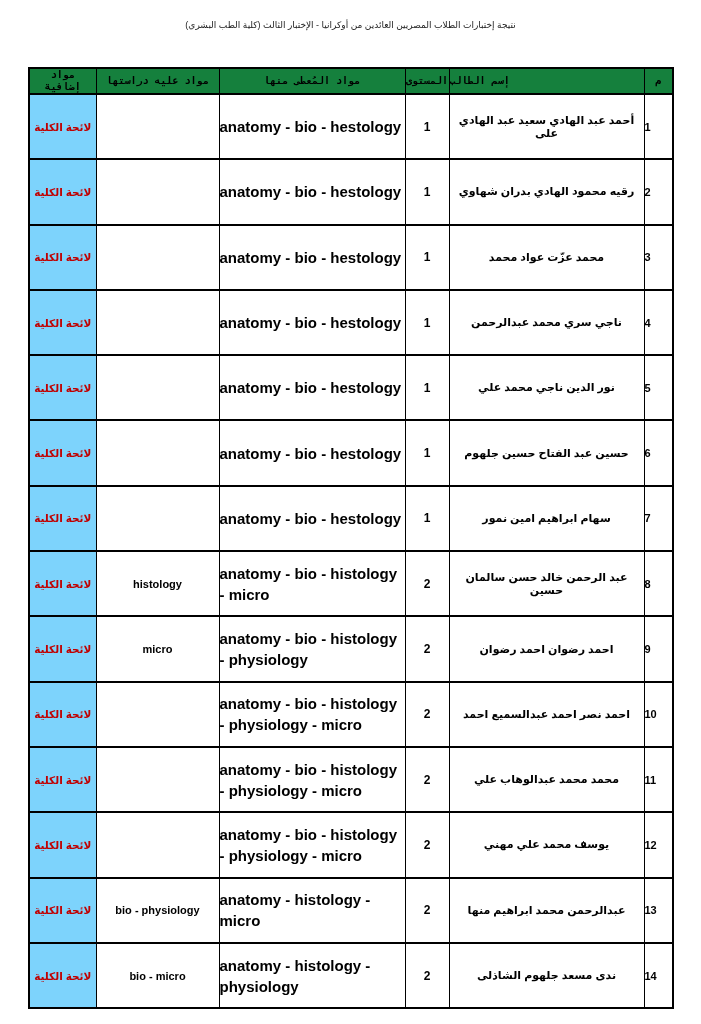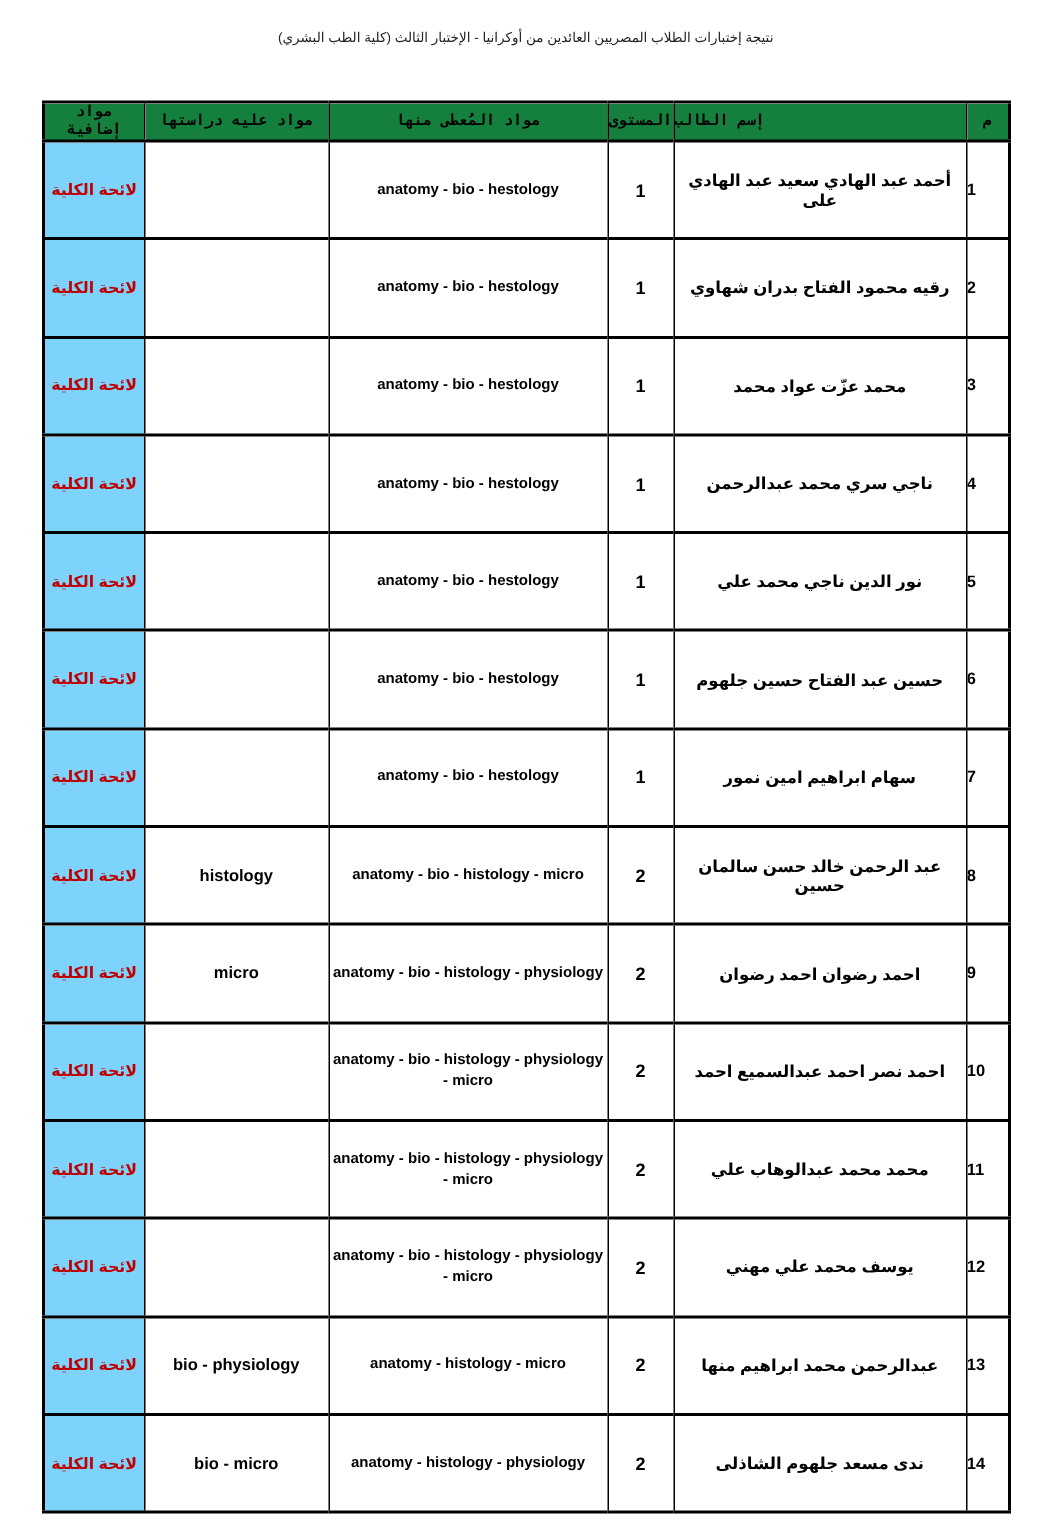--- a/index.html
+++ b/index.html
@@ -72,22 +72,21 @@
     direction: rtl;
   }
   td.cell-level {
     font-weight: bold;
     font-size: 12px;
     text-align: center;
     direction: ltr;
   }
   td.cell-granted {
     font-weight: bold;
-    font-size: 10px;
-    text-align: center;
+    font-size: 15px;
     direction: ltr;
     padding: 0 5px;
     line-height: 1.4;
   }
   td.cell-study {
     font-weight: bold;
     font-size: 11px;
     text-align: center;
     direction: ltr;
     padding: 0 3px;
@@ -130,21 +129,21 @@
         <tr>
           <td class="cell-num">1</td>
           <td class="cell-name">أحمد عبد الهادي سعيد عبد الهادي على</td>
           <td class="cell-level">1</td>
           <td class="cell-granted">anatomy - bio - hestology</td>
           <td class="cell-study"></td>
           <td class="cell-additional">لائحة الكلية</td>
         </tr>
         <tr>
           <td class="cell-num">2</td>
-          <td class="cell-name">رقيه محمود الفتاح بدران شهاوي</td>
+          <td class="cell-name">رقيه محمود الهادي بدران شهاوي</td>
           <td class="cell-level">1</td>
           <td class="cell-granted">anatomy - bio - hestology</td>
           <td class="cell-study"></td>
           <td class="cell-additional">لائحة الكلية</td>
         </tr>
         <tr>
           <td class="cell-num">3</td>
           <td class="cell-name">محمد عزّت عواد محمد</td>
           <td class="cell-level">1</td>
           <td class="cell-granted">anatomy - bio - hestology</td>

